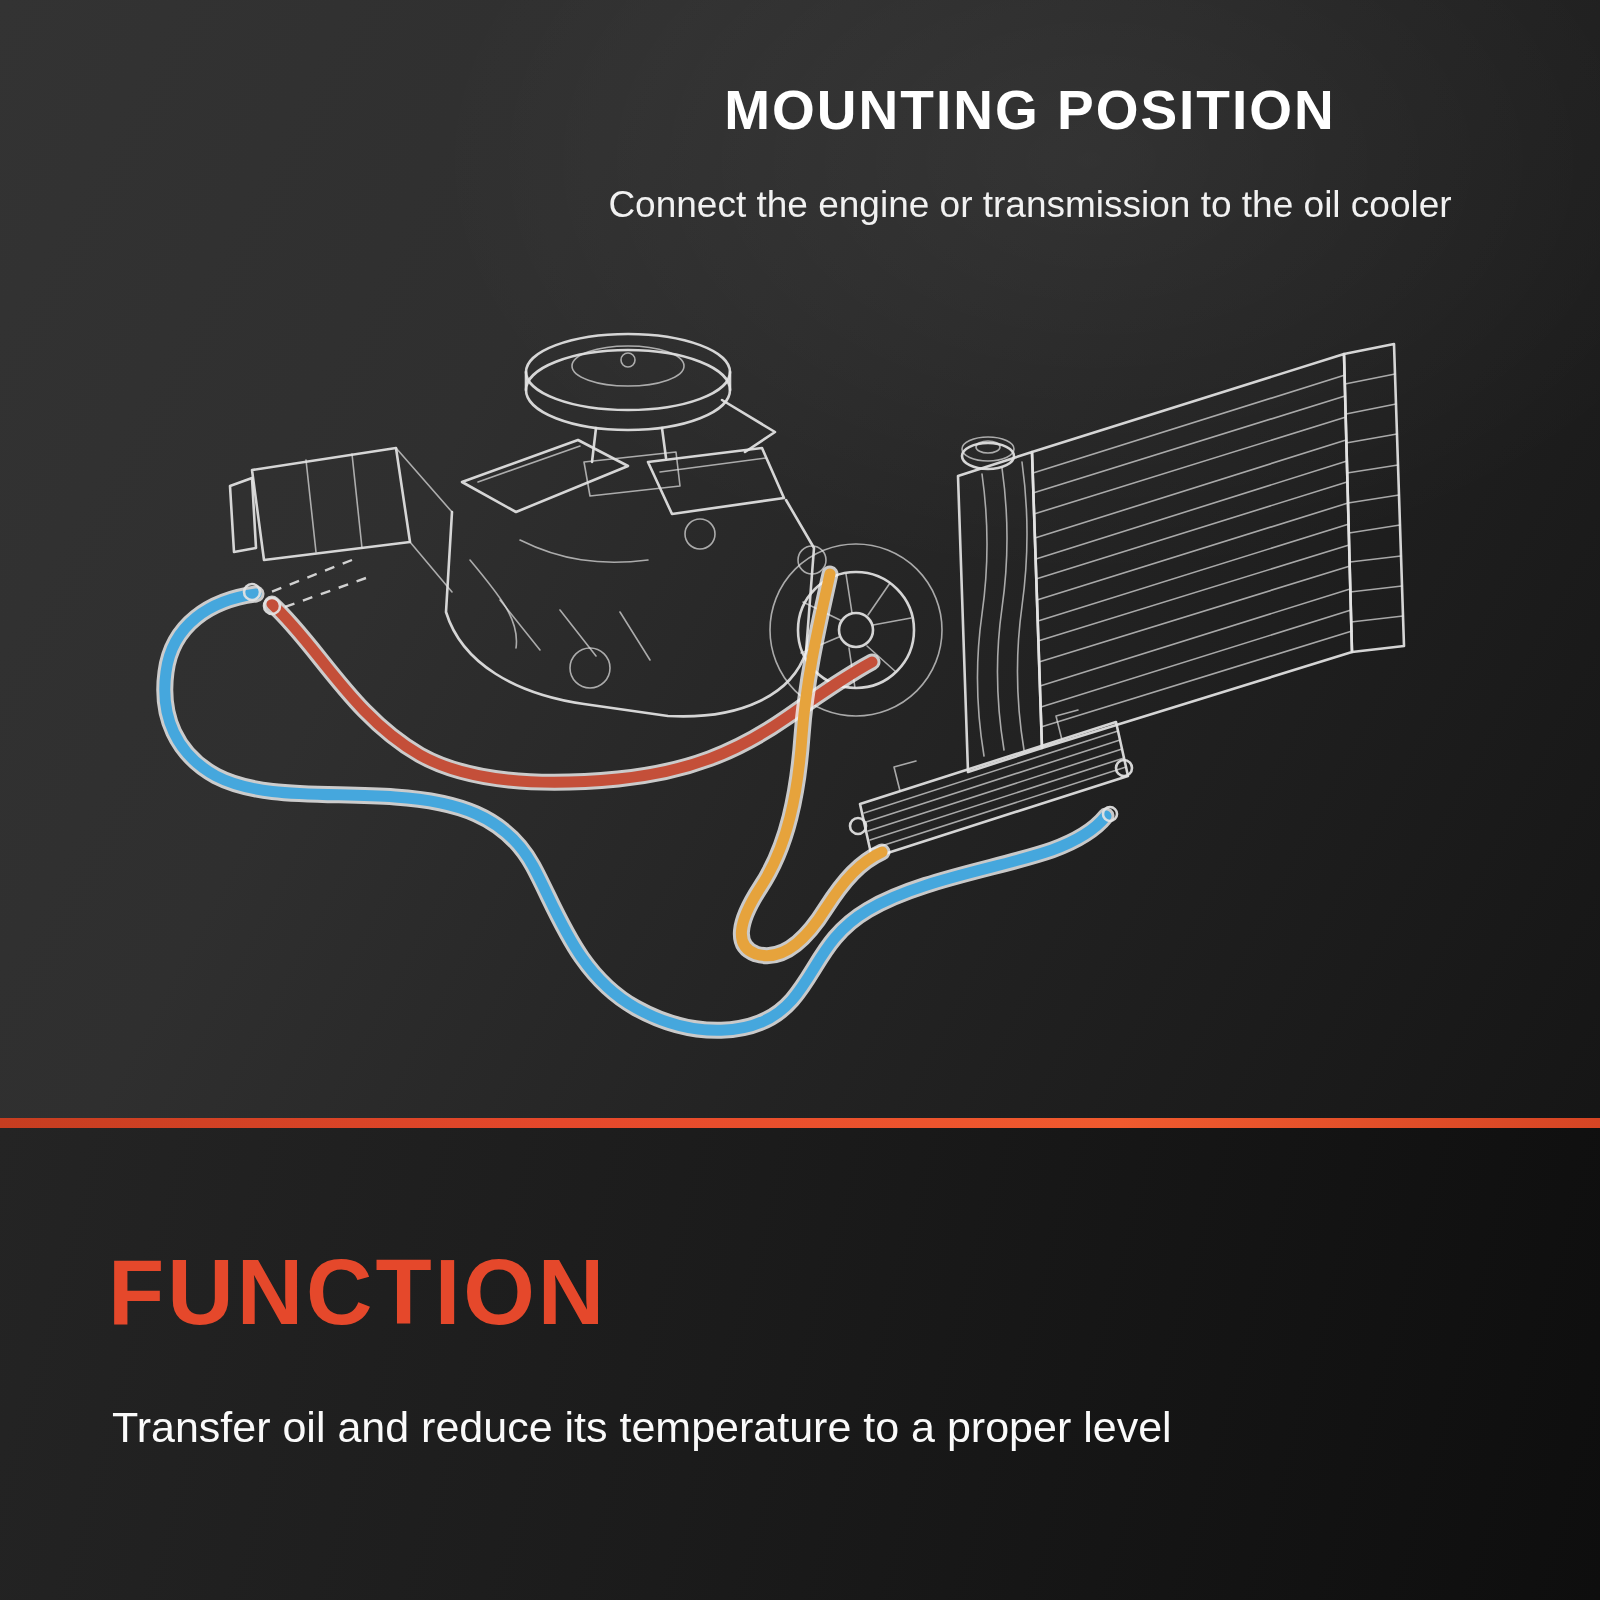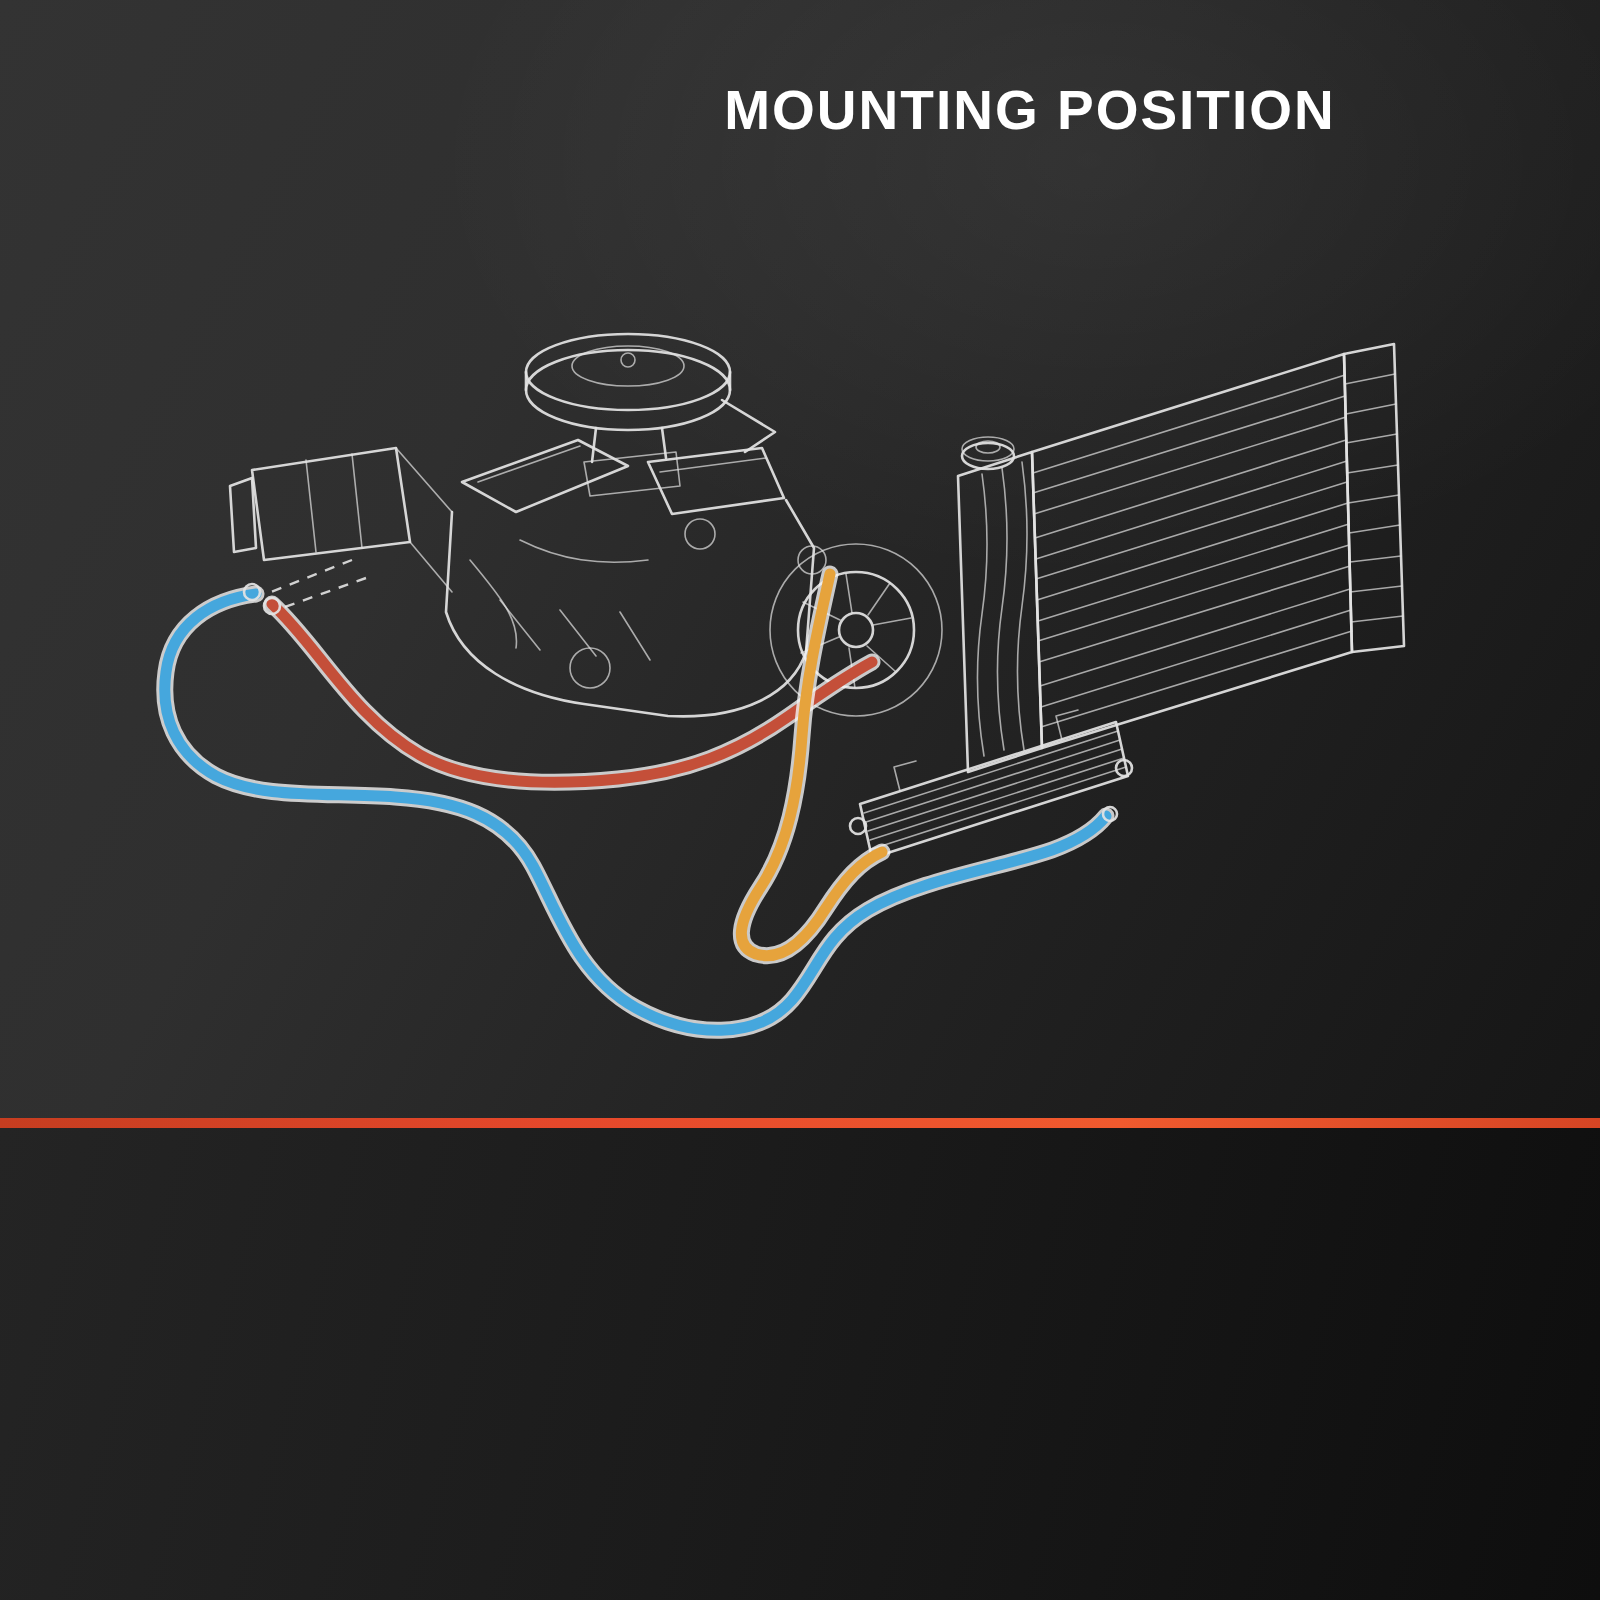--- a/index.html
+++ b/index.html
@@ -66,20 +66,21 @@
 </style>
 </head>
 <body>
 
 <div class="page">
 
   <div class="bottom-shade"></div>
 
   <header class="header">
     <h1>MOUNTING POSITION</h1>
+    <p>Connect the engine or transmission to the oil cooler</p>
   </header>
 
   <svg class="diagram-svg" viewBox="0 0 1600 1600" aria-hidden="true">
 
     <g>
       <path class="sketch" d="M1032,452 L1344,354 L1352,652 L1042,748 Z"></path>
       <line class="sketch-thin" x1="1033" y1="473" x2="1345" y2="375"></line>
       <line class="sketch-thin" x1="1033" y1="493" x2="1345" y2="396"></line>
       <line class="sketch-thin" x1="1034" y1="514" x2="1346" y2="417"></line>
       <line class="sketch-thin" x1="1035" y1="538" x2="1346" y2="440"></line>
@@ -182,14 +183,18 @@
 
     <g>
       <circle class="sketch" cx="252" cy="592" r="8"></circle>
       <circle class="sketch" cx="272" cy="606" r="8"></circle>
       <circle class="sketch" cx="1110" cy="814" r="7"></circle>
     </g>
   </svg>
 
   <div class="divider"></div>
 
+  <section class="function">
+    <h2>FUNCTION</h2>
+    <p>Transfer oil and reduce its temperature to a proper level</p>
+  </section>
 
 </div>
 
 </body></html>

